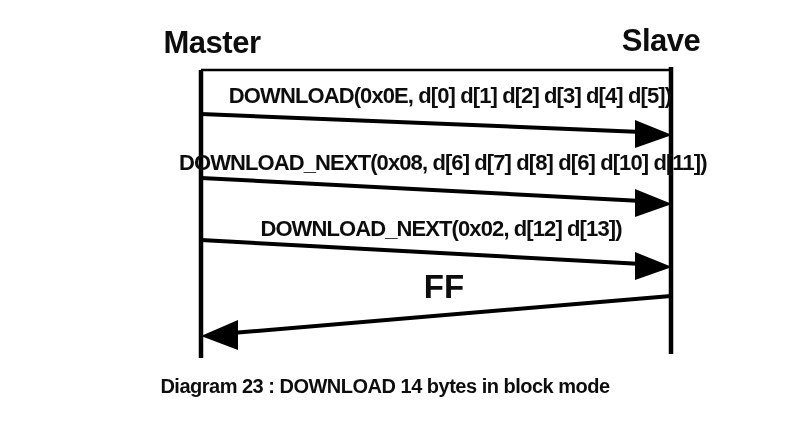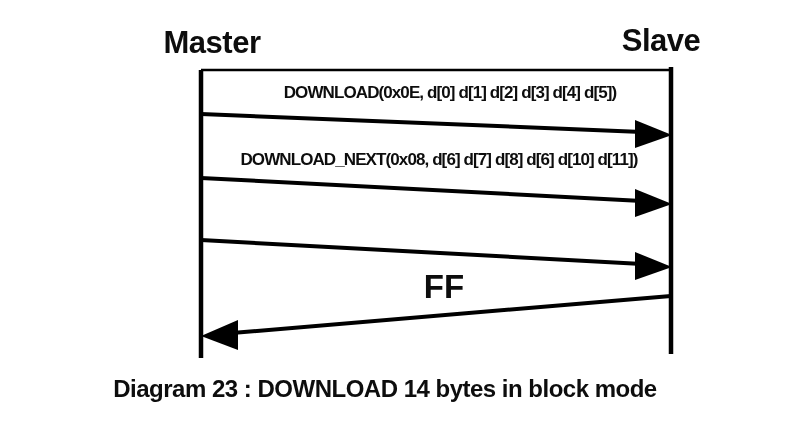--- a/index.html
+++ b/index.html
@@ -23,37 +23,37 @@
     font-weight: bold;
     letter-spacing: -0.5px;
     text-align: center;
     white-space: nowrap;
     color: #0d0d0d;
   }
   .title-master { left: 146px; top: 25px; width: 132px; }
   .title-slave  { left: 602px; top: 23px; width: 118px; }
   .msg-label {
     position: absolute;
-    font-size: 17px;
+    font-size: 22px;
     font-weight: bold;
     letter-spacing: -0.9px;
     text-align: center;
     white-space: nowrap;
     color: #0d0d0d;
     transform-origin: center;
   }
   .msg-1 { left: 190px; top: 83px;  width: 520px; }
   .msg-2 { left: 179px; top: 150px; width: 520px; }
   .msg-3 { left: 181px; top: 216px; width: 520px; }
   .msg-4 { left: 184px; top: 268px; width: 520px; font-size: 33px; letter-spacing: 0; }
   .diagram-caption {
     position: absolute;
     left: 5px; top: 375px;
     width: 760px;
-    font-size: 24px;
+    font-size: 20px;
     font-weight: bold;
     letter-spacing: -0.5px;
     text-align: center;
     white-space: nowrap;
     color: #0d0d0d;
   }
 </style>
 </head>
 <body>
 
@@ -80,18 +80,19 @@
   </svg>
 
   <div class="participant-title title-slave">Slave</div>
 
   <div class="participant-title title-master">Master</div>
 
   <div class="msg-label msg-1">DOWNLOAD(0x0E, d[0] d[1] d[2] d[3] d[4] d[5])</div>
 
   <div class="msg-label msg-2">DOWNLOAD_NEXT(0x08, d[6] d[7] d[8] d[6] d[10] d[11])</div>
 
+  <div class="msg-label msg-3">DOWNLOAD_NEXT(0x02, d[12] d[13])</div>
 
   <div class="msg-label msg-4">FF</div>
 
   <div class="diagram-caption">Diagram 23 : DOWNLOAD 14 bytes in block mode</div>
 
 </div>
 
 </body></html>

